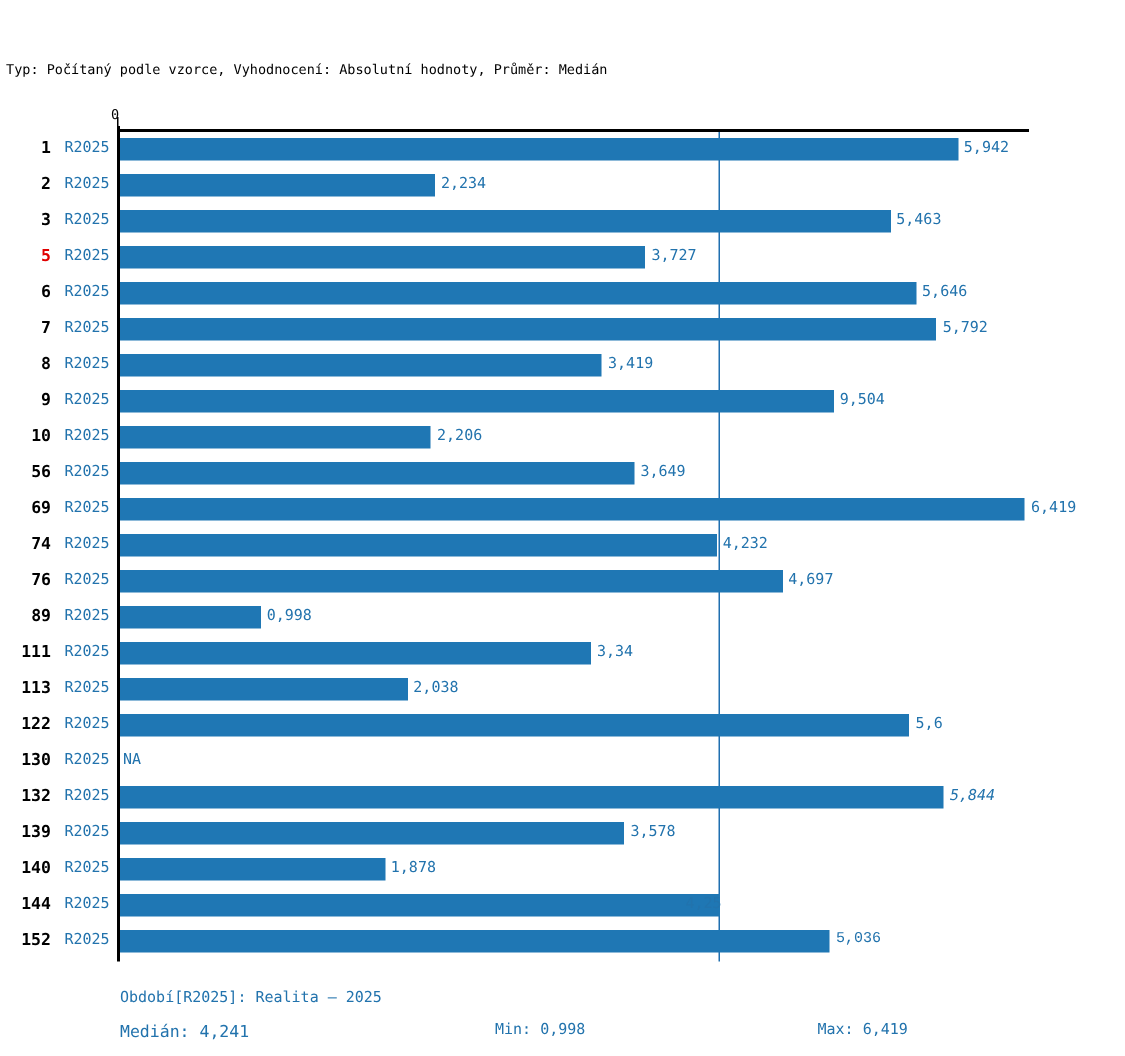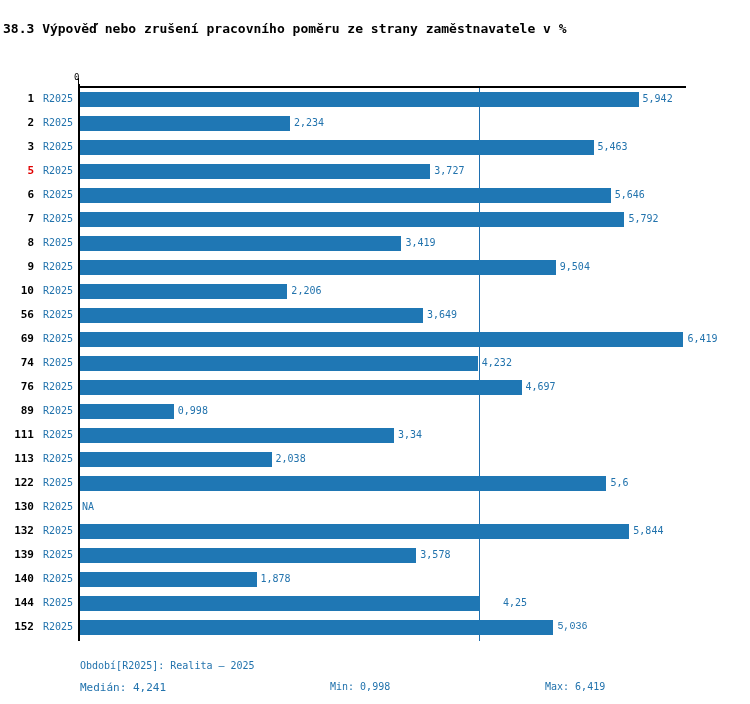--- a/index.html
+++ b/index.html
@@ -173,21 +173,21 @@
     font-size: 10px;
     color: #2273ad;
     white-space: nowrap;
   }
 </style>
 </head>
 <body>
 
 <div class="page">
 
-  <div class="title-2">38.3 Výpověď nebo zrušení pracovního poměru ze strany zaměstnavatele v %</div>
+  <div class="subtitle">Typ: Počítaný podle vzorce, Vyhodnocení: Absolutní hodnoty, Průměr: Medián</div>
 
   <div class="plot">
     <div class="axis-zero-label">0</div>
     <div class="axis-tick"></div>
     <div class="axis-topline"></div>
     <div class="axis-vline"></div>
     <div class="median-line" id="median-line" style="left: 478.654px;"></div>
     <div id="rows-container">
         <div class="row" style="top: 88px;">
           <div class="row-index">1</div>
@@ -293,39 +293,39 @@
         </div>
         <div class="row" style="top: 496px;">
           <div class="row-index">130</div>
           <div class="row-series">R2025</div>
           <div class="na-value">NA</div>
         </div>
         <div class="row" style="top: 520px;">
           <div class="row-index">132</div>
           <div class="row-series">R2025</div>
           <div class="bar" style="width: 549.336px;"></div>
-          <div class="bar-value" style="left: 633.336px;">5,844</div>
+          <div class="bar-value" style="left: 633.336px; font-style: italic;">5,844</div>
         </div>
         <div class="row" style="top: 544px;">
           <div class="row-index">139</div>
           <div class="row-series">R2025</div>
           <div class="bar" style="width: 336.332px;"></div>
           <div class="bar-value" style="left: 420.332px;">3,578</div>
         </div>
         <div class="row" style="top: 568px;">
           <div class="row-index">140</div>
           <div class="row-series">R2025</div>
           <div class="bar" style="width: 176.532px;"></div>
           <div class="bar-value" style="left: 260.532px;">1,878</div>
         </div>
         <div class="row" style="top: 592px;">
           <div class="row-index">144</div>
           <div class="row-series">R2025</div>
           <div class="bar" style="width: 399.5px;"></div>
-          <div class="bar-value" style="left: 503px;">4,25</div>
+          <div class="bar-value" style="left: 457px;">4,25</div>
         </div>
         <div class="row" style="top: 616px;">
           <div class="row-index">152</div>
           <div class="row-series">R2025</div>
           <div class="bar" style="width: 473.384px;"></div>
           <div class="bar-value" style="left: 557.384px; font-family: Liberation Mono, monospace;">5,036</div>
         </div>
       </div>
   </div>
 

